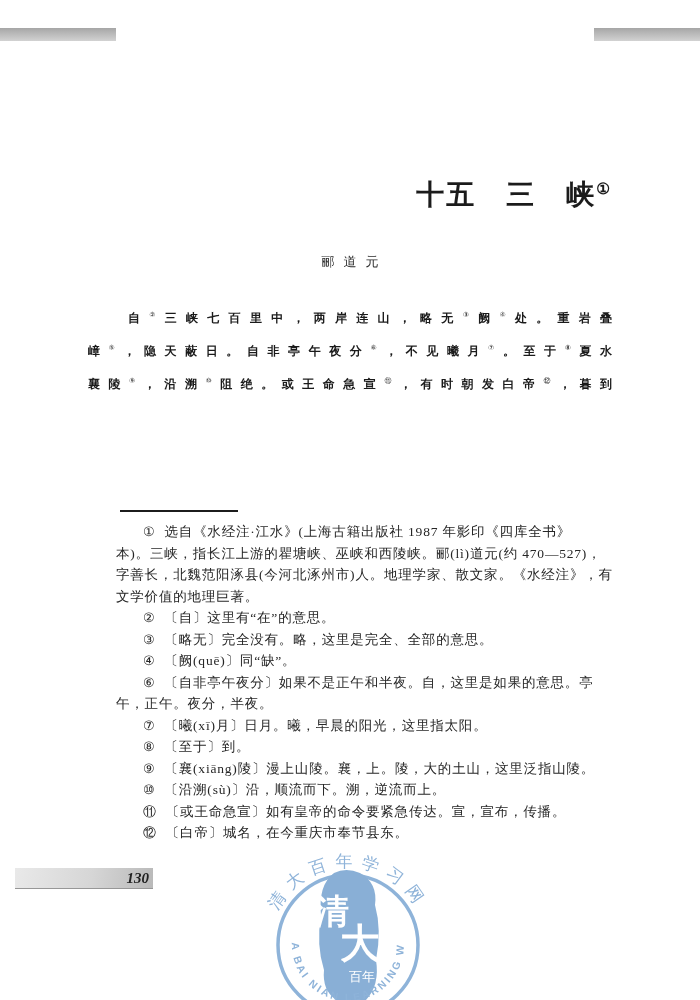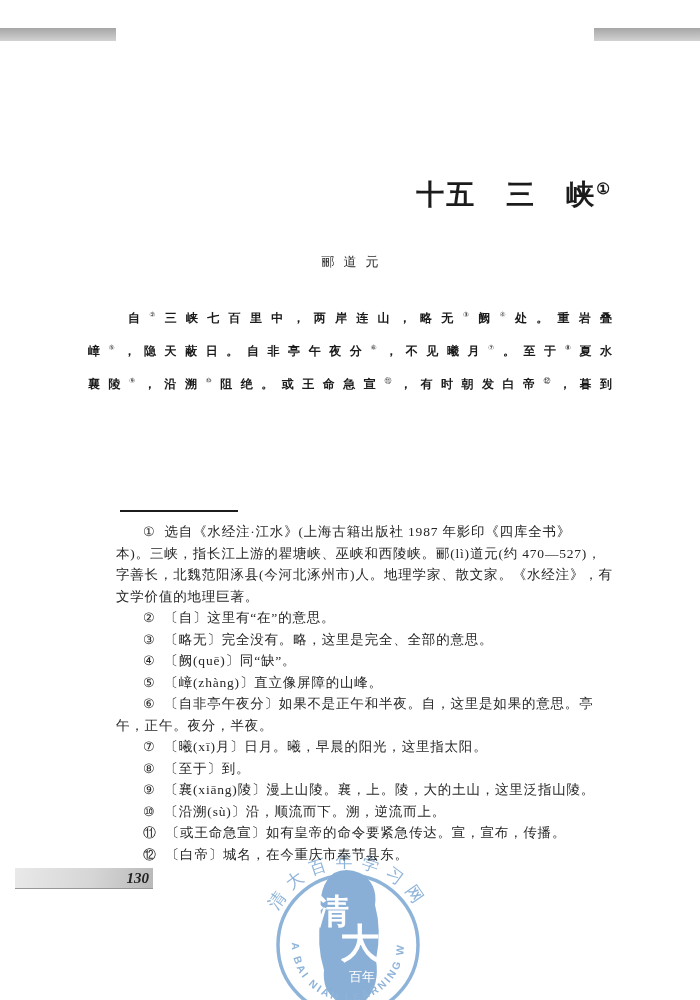--- a/index.html
+++ b/index.html
@@ -153,21 +153,20 @@
   </svg>
 
   <div class="footnotes">
     <div class="fn-line fn-indent"><span class="fn-num">①</span><span>选自《水经注·江水》(上海古籍出版社 1987 年影印《四库全书》</span></div>
     <div class="fn-line"><span>本)。三峡，指长江上游的瞿塘峡、巫峡和西陵峡。郦(lì)道元(约 470—527)，</span></div>
     <div class="fn-line"><span>字善长，北魏范阳涿县(今河北涿州市)人。地理学家、散文家。《水经注》，有</span></div>
     <div class="fn-line"><span>文学价值的地理巨著。</span></div>
     <div class="fn-line fn-indent"><span class="fn-num">②</span><span>〔自〕这里有“在”的意思。</span></div>
     <div class="fn-line fn-indent"><span class="fn-num">③</span><span>〔略无〕完全没有。略，这里是完全、全部的意思。</span></div>
     <div class="fn-line fn-indent"><span class="fn-num">④</span><span>〔阙(quē)〕同“缺”。</span></div>
-    <div class="fn-line fn-indent"><span class="fn-num">⑤</span><span>〔嶂(zhàng)〕直立像屏障的山峰。</span></div>
     <div class="fn-line fn-indent"><span class="fn-num">⑥</span><span>〔自非亭午夜分〕如果不是正午和半夜。自，这里是如果的意思。亭</span></div>
     <div class="fn-line"><span>午，正午。夜分，半夜。</span></div>
     <div class="fn-line fn-indent"><span class="fn-num">⑦</span><span>〔曦(xī)月〕日月。曦，早晨的阳光，这里指太阳。</span></div>
     <div class="fn-line fn-indent"><span class="fn-num">⑧</span><span>〔至于〕到。</span></div>
     <div class="fn-line fn-indent"><span class="fn-num">⑨</span><span>〔襄(xiāng)陵〕漫上山陵。襄，上。陵，大的土山，这里泛指山陵。</span></div>
     <div class="fn-line fn-indent"><span class="fn-num">⑩</span><span>〔沿溯(sù)〕沿，顺流而下。溯，逆流而上。</span></div>
     <div class="fn-line fn-indent"><span class="fn-num">⑪</span><span>〔或王命急宣〕如有皇帝的命令要紧急传达。宣，宣布，传播。</span></div>
     <div class="fn-line fn-indent"><span class="fn-num">⑫</span><span>〔白帝〕城名，在今重庆市奉节县东。</span></div>
   </div>
 

